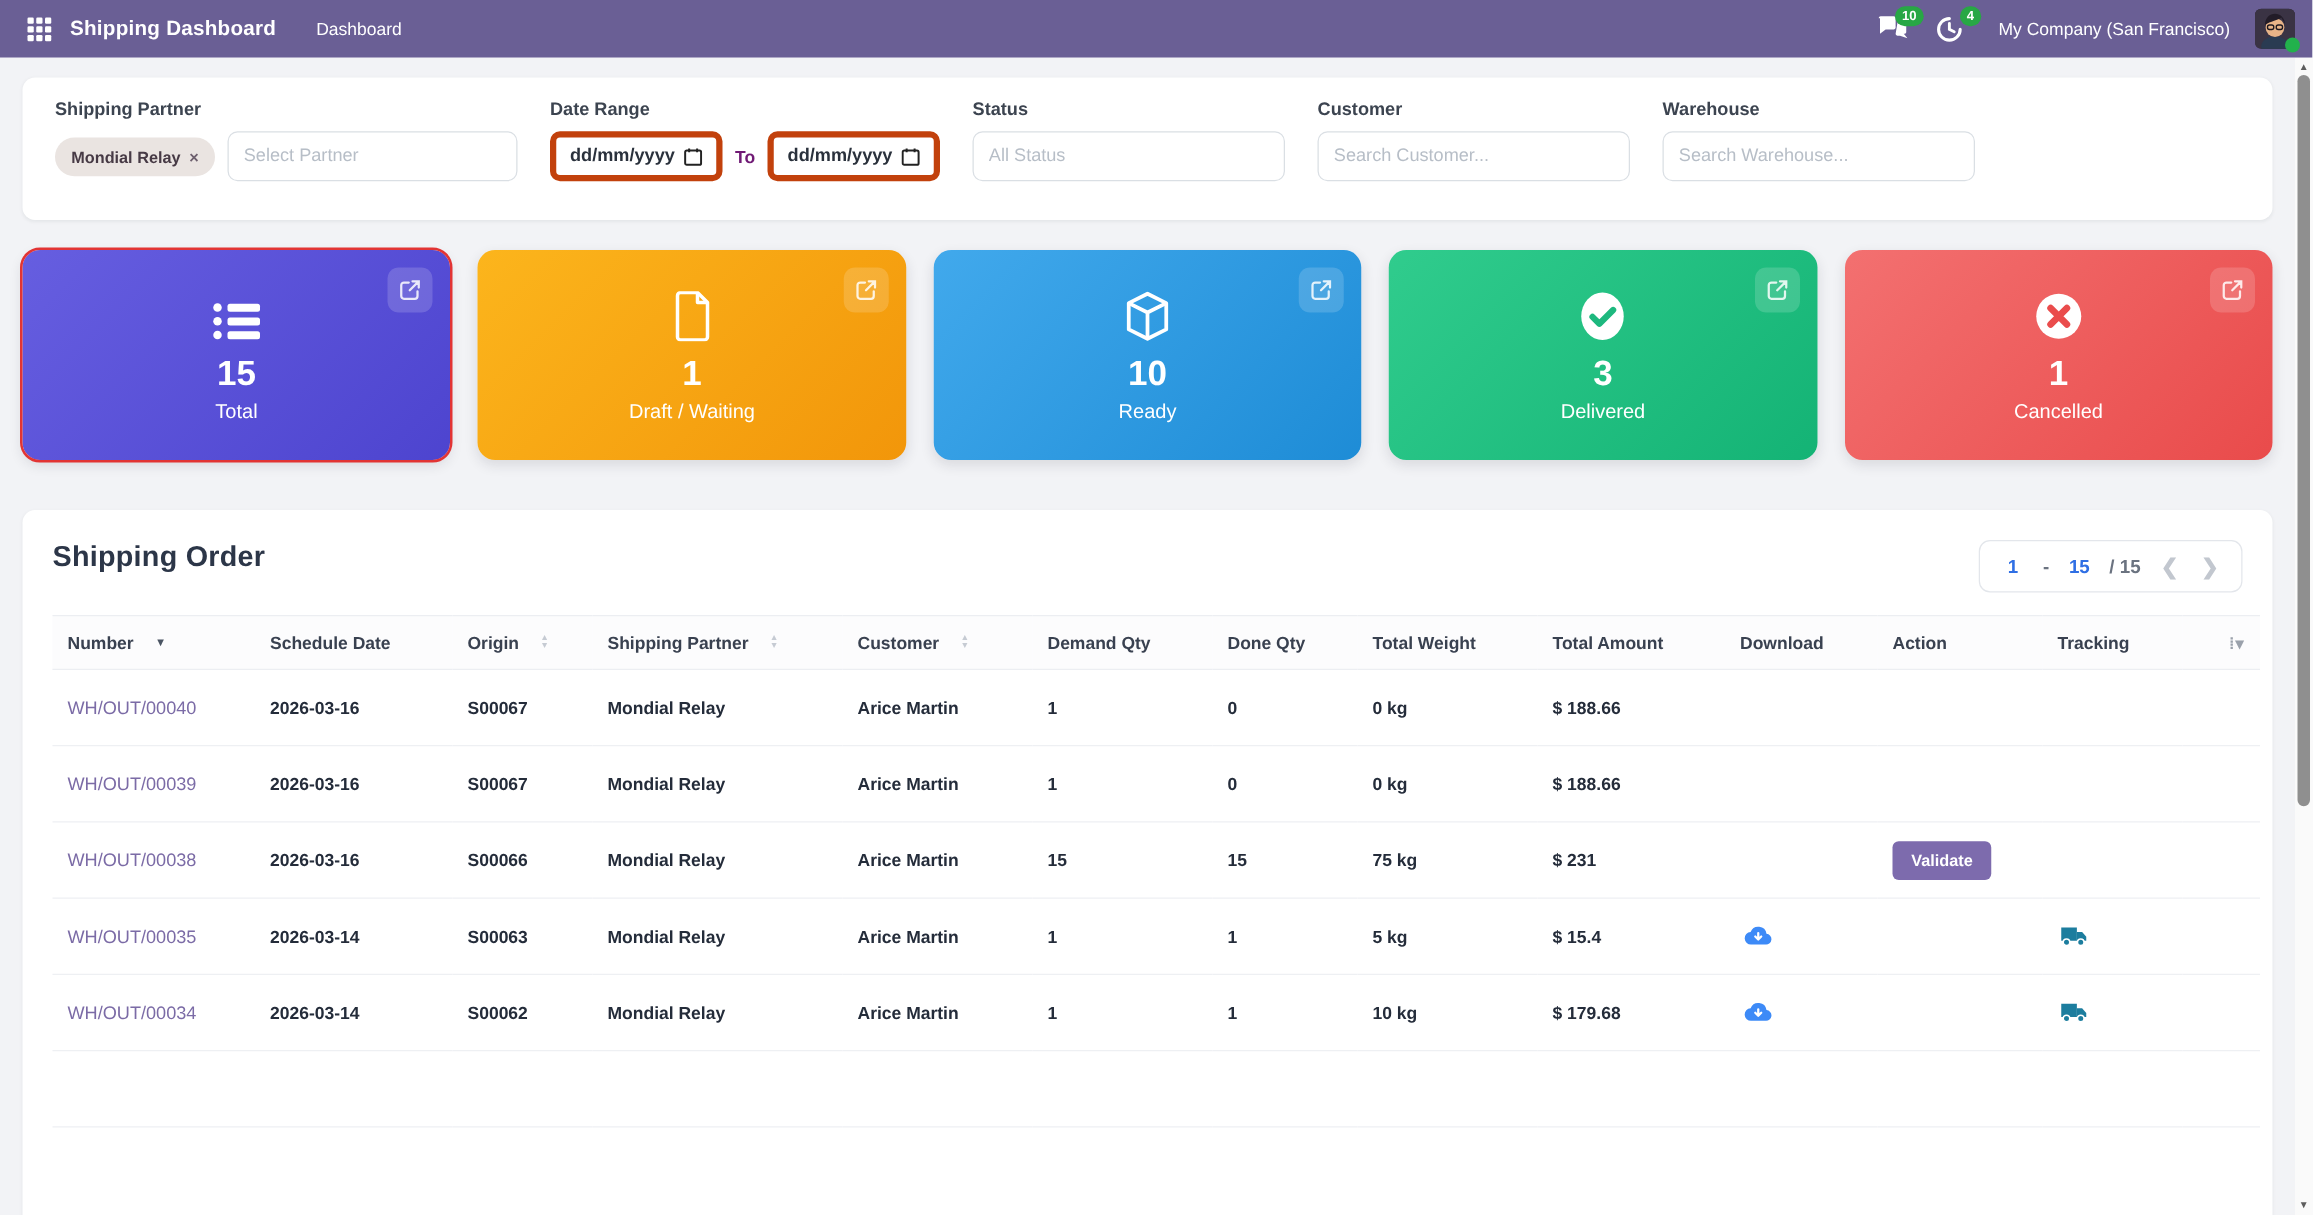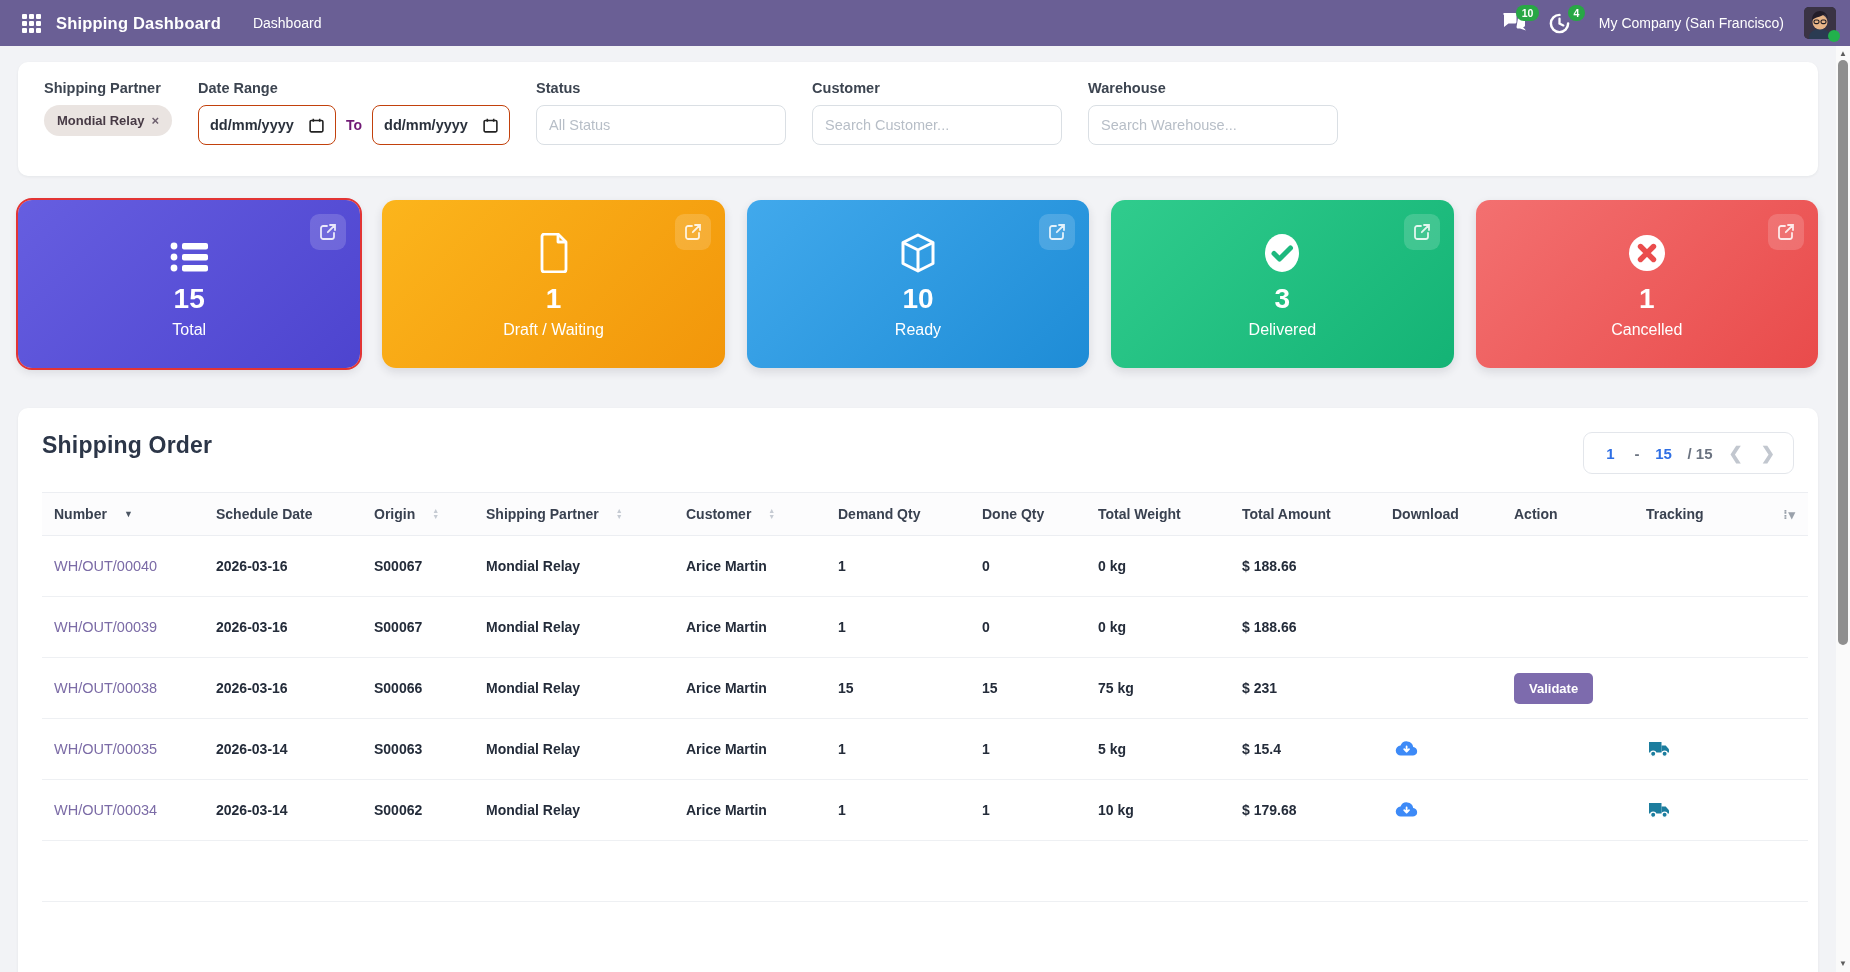--- a/index.html
+++ b/index.html
@@ -39,21 +39,21 @@
     padding:18px 26px 22px 26px; height:114px; display:flex; gap:26px; }
   .f-group { display:flex; flex-direction:column; }
   .f-label { font-size:14.5px; font-weight:bold; color:#3c4450; margin-bottom:9px; }
   .f-row { display:flex; align-items:center; gap:10px; }
   .tag-pill { display:flex; align-items:center; gap:7px; background:#eae4e1; border-radius:16px;
     padding:8px 13px; font-size:13px; font-weight:bold; color:#473a45; white-space:nowrap; cursor:default; }
   .tag-x { color:#6d5f6d; font-size:13px; cursor:pointer; }
   .f-input { height:40px; border:1px solid #dadfe4; border-radius:8px; padding:0 12px;
     font-size:14.5px; color:#333; outline:none; font-family:"Liberation Sans",sans-serif; background:#fff; }
   .f-input::placeholder { color:#b7bec7; }
-  .date-box { height:40px; width:138px; border:1px solid #c2410c; border-radius:8px; display:flex;
+  .date-box { height:40px; width:138px; border:5px solid #c2410c; border-radius:8px; display:flex;
     align-items:center; justify-content:space-between; padding:0 11px; font-size:14.5px; font-weight:bold;
     color:#2a313c; cursor:pointer; }
   .to-label { font-size:14px; color:#701a75; font-weight:bold; }
 
   
   .cards { margin-top:24px; display:grid; grid-template-columns:repeat(5,1fr); gap:22px; height:168px; }
   .stat-card { position:relative; border-radius:14px; color:#fff; display:flex; flex-direction:column;
     align-items:center; justify-content:center; gap:6px; cursor:pointer;
     box-shadow:0 4px 10px rgba(30,35,50,.12); }
   .stat-card.selected { outline:2px solid #e23434; outline-offset:0; }
@@ -158,20 +158,21 @@
 <div class="page">
 
   <div class="filter-card">
     <div class="f-group">
       <span class="f-label">Shipping Partner</span>
       <div class="f-row">
         <span class="tag-pill">
           <span>Mondial Relay</span>
           <span class="tag-x">×</span>
         </span>
+        <input class="f-input" style="width: 232px;" placeholder="Select Partner">
       </div>
     </div>
 
     <div class="f-group">
       <span class="f-label">Date Range</span>
       <div class="f-row">
         <div class="date-box">
           <span>dd/mm/yyyy</span>
           <svg width="15" height="15" viewBox="0 0 16 16">
             <rect x="1.2" y="2.6" width="13.6" height="12.2" rx="1.4" fill="none" stroke="#222" stroke-width="1.7"></rect>

